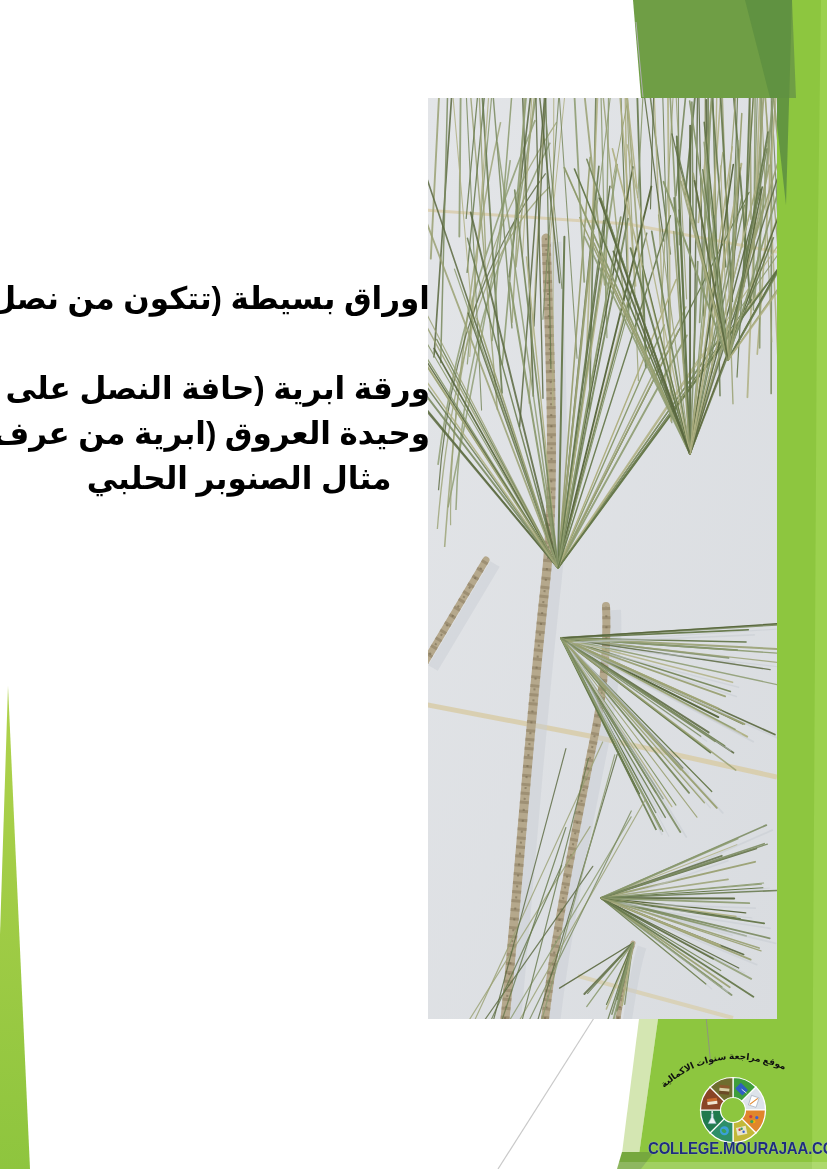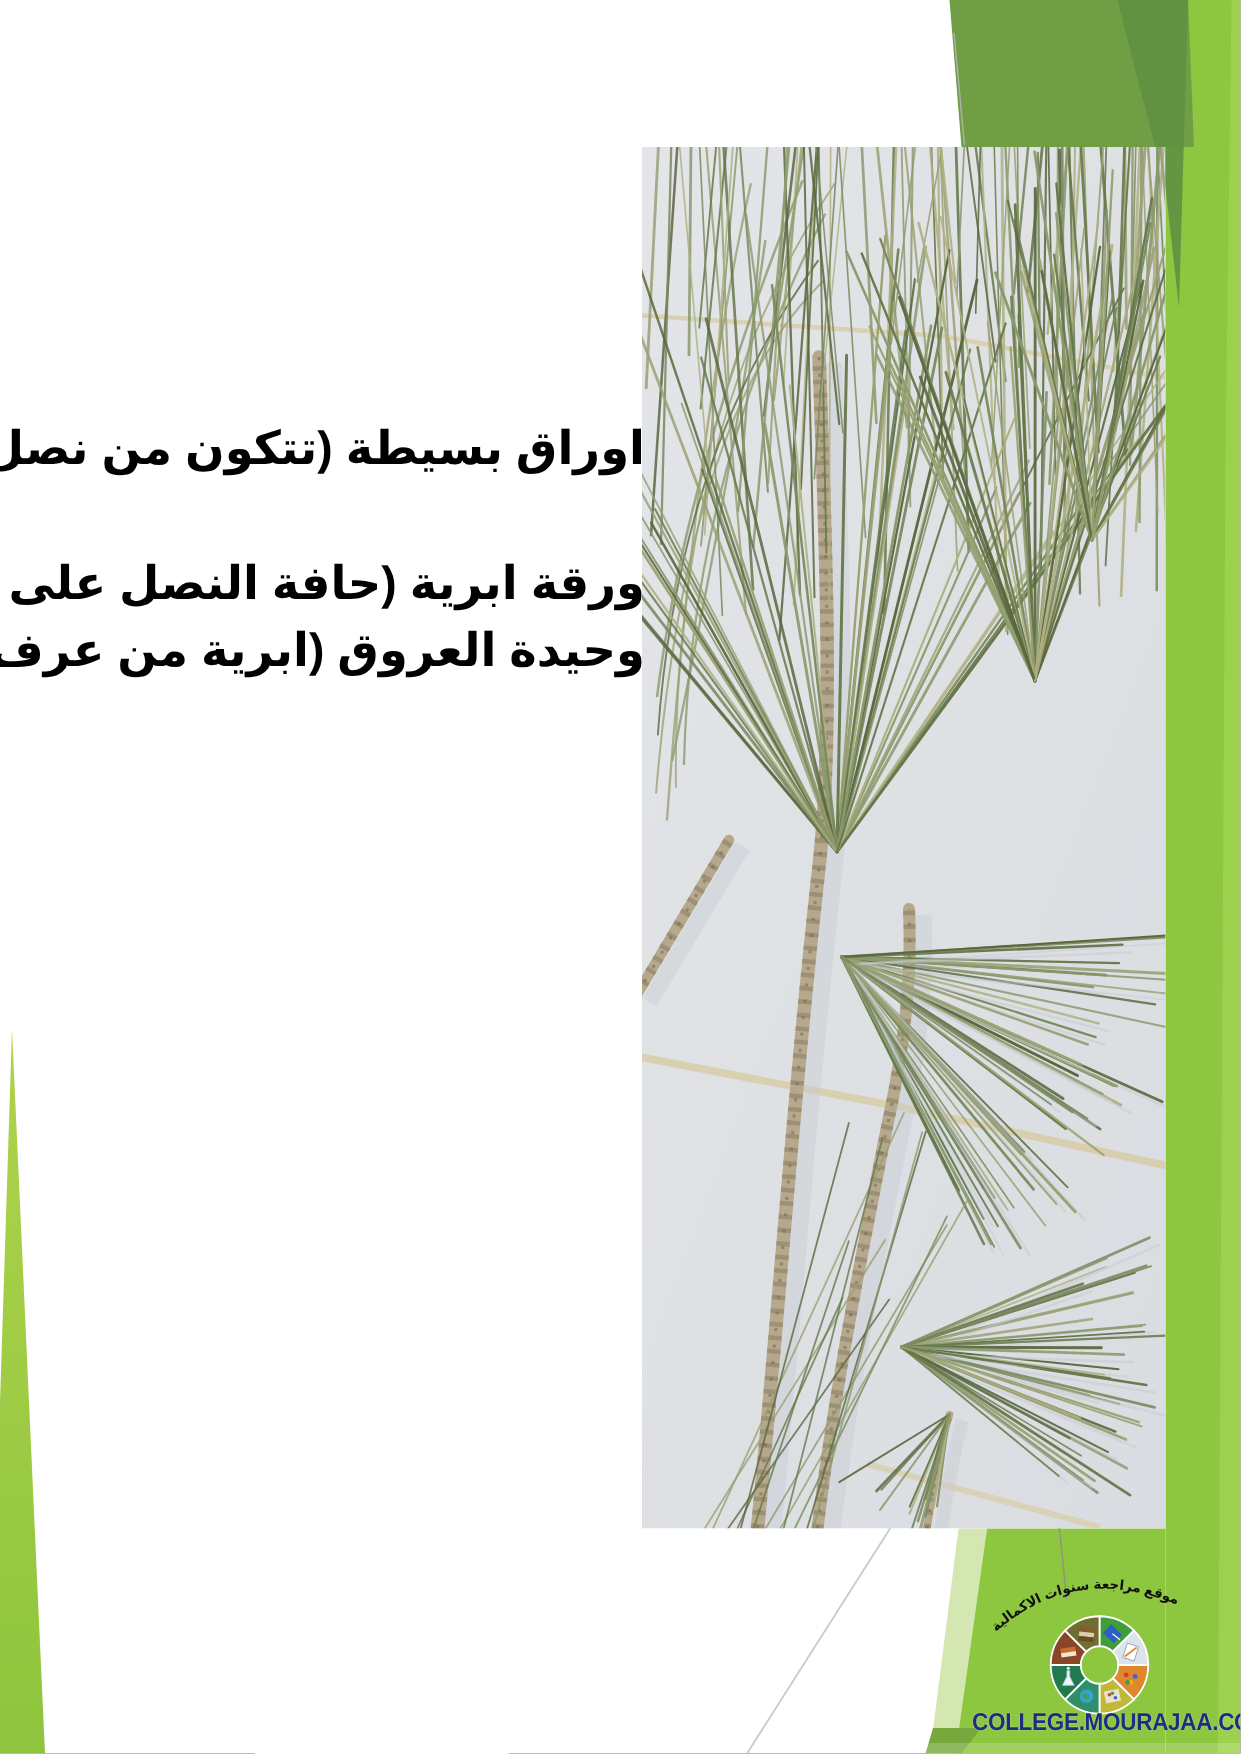--- a/index.html
+++ b/index.html
@@ -56,20 +56,21 @@
     <polygon fill="rgba(255,255,255,0.18)" points="612,1162 827,1162 827,1169 610,1169"></polygon>
     <line x1="594" y1="1018" x2="498" y2="1169" stroke="#c9c9c9" stroke-width="1.2"></line>
     <line x1="706" y1="1016" x2="711" y2="1066" stroke="#8f957f" stroke-width="1"></line>
   </svg>
 
   <div class="textblock" dir="rtl">
     <div class="textline">اوراق بسيطة (تتكون من نصل واحد )</div>
     <div class="textline"></div>
     <div class="textline">ورقة ابرية (حافة النصل على شكل ابرة )</div>
     <div class="textline">وحيدة العروق (ابرية من عرف واحد )</div>
+    <div class="textline">مثال الصنوبر الحلبي</div>
   </div>
 
   <svg class="photo" viewBox="0 0 349 921" preserveAspectRatio="none">
     <defs>
       <linearGradient id="photoBg" x1="0" y1="0" x2="1" y2="1">
         <stop offset="0" id="photoBgStop1" stop-color="#e3e5e8"></stop>
         <stop offset="1" id="photoBgStop2" stop-color="#d9dce0"></stop>
       </linearGradient>
       <clipPath id="photoClip">
           <rect x="0" y="0" width="349" height="921"></rect>

